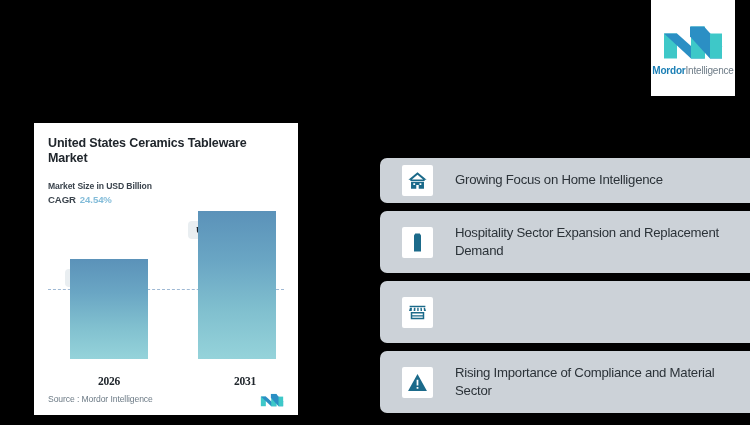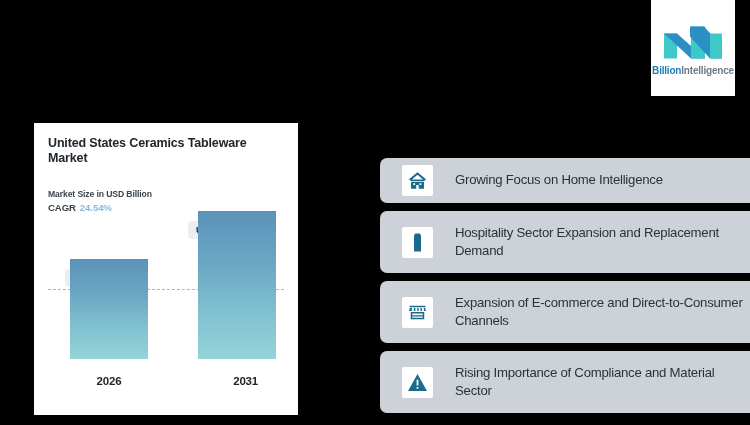--- a/index.html
+++ b/index.html
@@ -37,21 +37,21 @@
     display: block;
   }
   .brand-wordmark {
     margin-top: 5px;
     font-size: 10px;
     letter-spacing: -0.2px;
     white-space: nowrap;
     line-height: 1;
   }
   .brand-word-a { color: #1b7fb5; font-weight: bold; }
-  .brand-word-b { color: #6d7b86; font-weight: bold; }
+  .brand-word-b { color: #6d7b86; font-weight: normal; }
 
   
   .chart-card {
     position: absolute;
     left: 34px;
     top: 123px;
     width: 264px;
     height: 292px;
     background: #ffffff;
     box-sizing: border-box;
@@ -62,21 +62,21 @@
     font-weight: bold;
     color: #20262c;
     line-height: 1.22;
     letter-spacing: -0.15px;
     margin: 0;
   }
   .chart-subtitle {
     font-size: 8.6px;
     font-weight: bold;
     color: #3b444d;
-    margin-top: 22px;
+    margin-top: 14px;
     letter-spacing: -0.1px;
   }
   .chart-cagr {
     font-size: 9.6px;
     font-weight: bold;
     color: #3b444d;
     margin-top: 3px;
     letter-spacing: -0.1px;
   }
   .chart-cagr .cagr-value {
@@ -84,20 +84,21 @@
     margin-left: 4px;
   }
 
   
   .plot {
     position: absolute;
     left: 14px;
     top: 88px;
     width: 236px;
     height: 178px;
+    font-family: Liberation Serif, serif;
   }
   .dashline {
     position: absolute;
     left: 0px;
     right: 0px;
     top: 78px;
     border-top: 1.6px dashed #9fb9d4;
     height: 0;
   }
   .bar {
@@ -119,21 +120,21 @@
     position: absolute;
     bottom: 2px;
     width: 78px;
     text-align: center;
     font-size: 11.5px;
     font-weight: bold;
     color: #20262c;
     letter-spacing: -0.2px;
   }
   .tick-2026 { left: 22px; }
-  .tick-2031 { left: 132px; text-align: right; }
+  .tick-2031 { left: 158px; }
 
   .callout {
     position: absolute;
     background: #e9eef1;
     border-radius: 4px;
     font-size: 8.6px;
     font-weight: bold;
     color: #20262c;
     padding: 4px 8px 4px 8px;
     white-space: nowrap;
@@ -221,21 +222,21 @@
 
 <div class="brand-logo">
   <svg class="brand-mark" viewBox="0 0 124 78">
     <polygon points="4,74 4,24 30,24 30,74" fill="#3ec8c8"></polygon>
     <polygon points="4,24 30,24 86,74 58,74" fill="#2b8fc4"></polygon>
     <polygon points="58,10 86,10 86,74 58,74" fill="#3ec8c8"></polygon>
     <polygon points="56,10 84,10 120,50 120,74 96,74 56,30" fill="#2b8fc4"></polygon>
     <polygon points="96,24 120,24 120,74 96,74" fill="#3ec8c8"></polygon>
   </svg>
   <div class="brand-wordmark">
-    <span class="brand-word-a">Billion</span><span class="brand-word-b">Intelligence</span>
+    <span class="brand-word-a">Mordor</span><span class="brand-word-b">Intelligence</span>
   </div>
 </div>
 
 <div class="chart-card">
 
   <div class="chart-title">United States Ceramics Tableware Market</div>
   <div class="chart-subtitle">Market Size in USD Billion</div>
   <div class="chart-cagr">
     <span>CAGR</span><span class="cagr-value">24.54%</span>
   </div>
@@ -246,20 +247,33 @@
     <div class="callout callout-2031">USD 11.42 B</div>
     <div class="callout callout-2026">USD 7.83 B</div>
 
     <div class="bar bar-2026"></div>
     <div class="bar bar-2031"></div>
 
     <div class="bar-tick tick-2026">2026</div>
     <div class="bar-tick tick-2031">2031</div>
   </div>
 
+  <div class="chart-footer">
+    <div class="source-text">
+      <span>Source :</span>
+      <span>Mordor Intelligence</span>
+    </div>
+    <svg class="footer-mark" viewBox="0 0 124 78">
+      <polygon points="4,74 4,24 30,24 30,74" fill="#3ec8c8"></polygon>
+      <polygon points="4,24 30,24 86,74 58,74" fill="#2b8fc4"></polygon>
+      <polygon points="58,10 86,10 86,74 58,74" fill="#3ec8c8"></polygon>
+      <polygon points="56,10 84,10 120,50 120,74 96,74 56,30" fill="#2b8fc4"></polygon>
+      <polygon points="96,24 120,24 120,74 96,74" fill="#3ec8c8"></polygon>
+    </svg>
+  </div>
 </div>
 
 <div class="drivers">
 
   <div class="driver-card h1">
     <div class="driver-icon">
       <svg width="21" height="21" viewBox="0 0 24 24" fill="#1b6a8a">
         <path d="M12 2.6 1.6 11.2h2.2v1.3h16.4v-1.3h2.2L12 2.6zm0 2.9 6.4 5.3H5.6L12 5.5z"></path>
         <path d="M4.6 13.4v7.9h6V17h2.8v4.3h6v-7.9H4.6zm2.6 1.7h2.1v2.1H7.2v-2.1zm7.1 0h2.1v2.1h-2.1v-2.1z"></path>
       </svg>
@@ -277,21 +291,20 @@
   </div>
 
   <div class="driver-card h2">
     <div class="driver-icon">
       <svg width="21" height="21" viewBox="0 0 24 24" fill="#1b6a8a">
         <path d="M3 4.3h18v1.6H3V4.3z"></path>
         <path d="M3.4 6.6h17.2l1.1 3.6H2.3l1.1-3.6zm2.3 0-.3 3.6h2.2l.3-3.6H5.7zm4 0-.2 3.6h2.2V6.6H9.7zm3.6 0v3.6h2.2l-.2-3.6h-2zm3.6 0 .3 3.6h2.2l-.3-3.6h-2.2z"></path>
         <path d="M4.3 11.3h15.4v8.4H4.3v-8.4zm1.7 1.7v2.1h12v-2.1H6zm0 3.6v1.5h12v-1.5H6z"></path>
       </svg>
     </div>
-    <div class="driver-label">Expansion of E-commerce and Direct-to-Consumer Channels</div>
   </div>
 
   <div class="driver-card h2">
     <div class="driver-icon">
       <svg width="21" height="21" viewBox="0 0 24 24" fill="#1b6a8a">
         <path d="M12 2.4 1.2 21.6h21.6L12 2.4zm-1 6.4h2v6.6h-2V8.8zm0 8.2h2v2.1h-2V17z"></path>
       </svg>
     </div>
     <div class="driver-label">Rising Importance of Compliance and Material Sector</div>
   </div>

